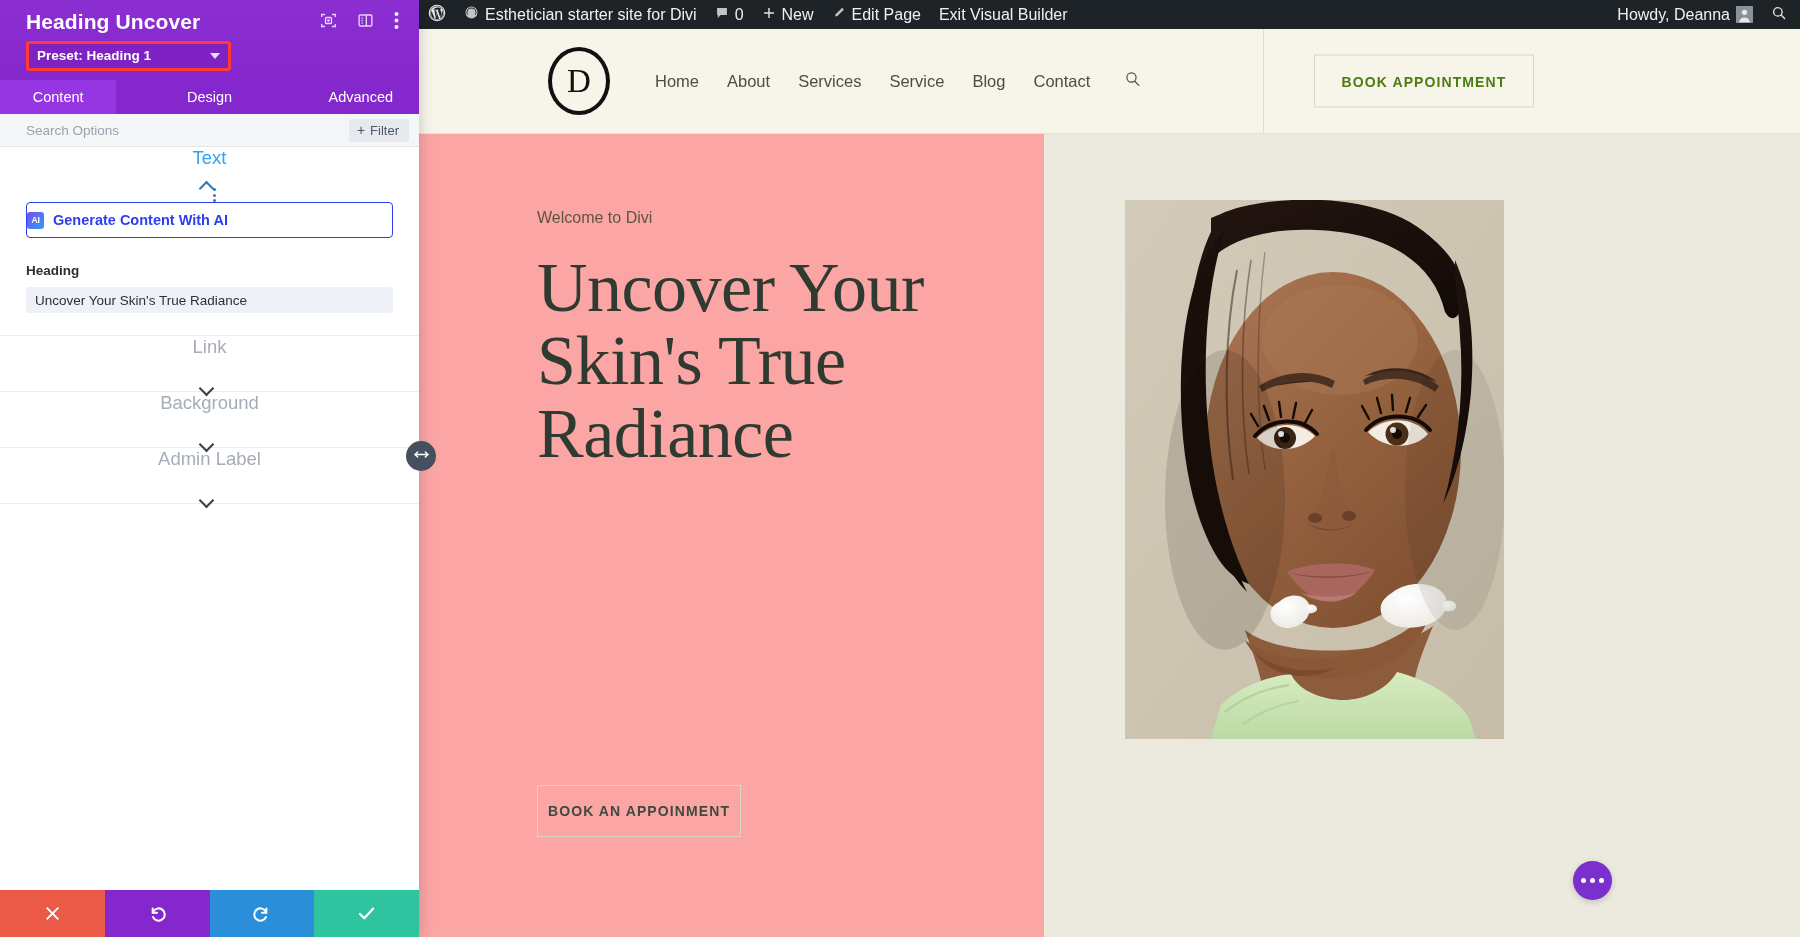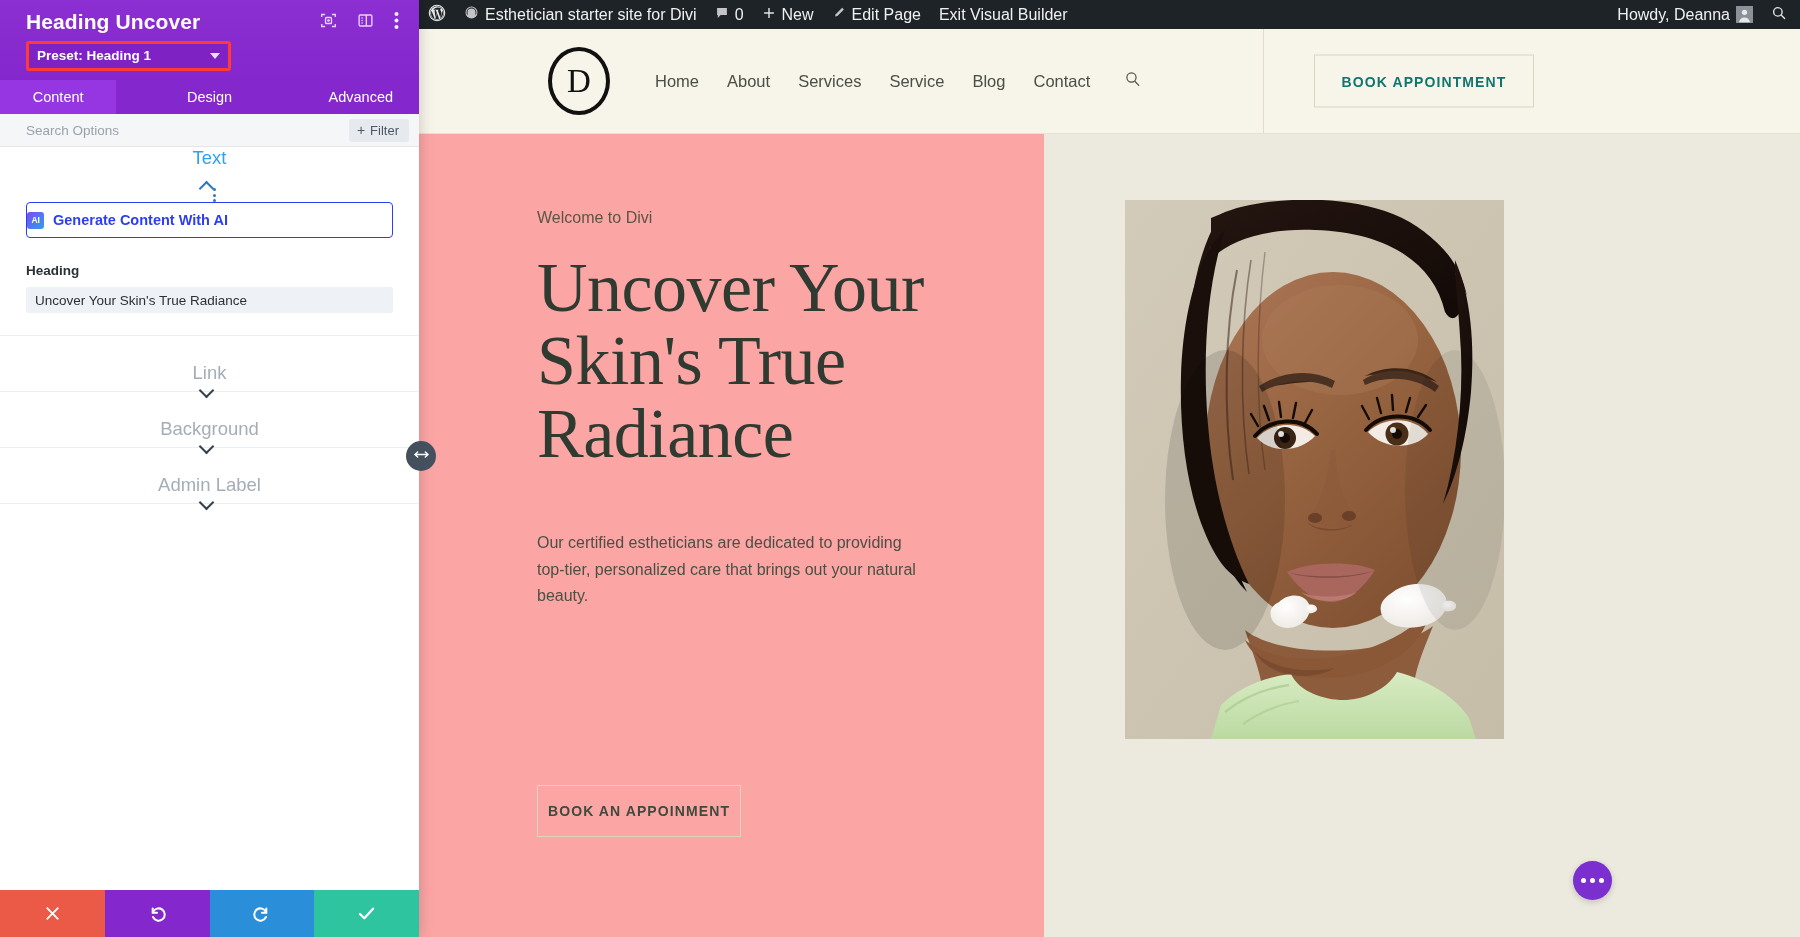--- a/index.html
+++ b/index.html
@@ -83,21 +83,21 @@
   .panel-body { flex: 1; overflow-y: auto; background: #fff; }
   .section {
     border-bottom: 1px solid #eceff1;
     padding: 0 26px;
   }
   .section-head {
     height: 55px; display: flex; align-items: center; cursor: pointer; flex-direction: column;
   }
   .section-title { flex: 1; font-size: 18.5px; }
   .section-title.open { color: #2ea3f2; }
-  .section-title.closed { color: #a5adb6; margin-top: 26px; }
+  .section-title.closed { color: #a5adb6; }
   .chev { width: 15px; height: 9px; position: relative; margin-right: 4px; }
   .chev::before {
     content: ""; position: absolute; left: 1px; top: 1px;
     width: 9px; height: 9px;
     border-right: 2.4px solid #35404a; border-bottom: 2.4px solid #35404a;
     transform: rotate(45deg);
   }
   .chev.up::before { transform: rotate(-135deg); top: 4px; border-color: #2e79b8; }
   .kebab { width: 16px; display: flex; flex-direction: column; align-items: center; gap: 2.5px; margin-left: 10px; cursor: pointer; }
   .kebab i { width: 3px; height: 3px; background: #2e79b8; border-radius: 50%; display: block; }
@@ -199,21 +199,21 @@
   .header-divider {
     position: absolute; left: 844px; top: 0; bottom: 0;
     width: 1px; background: #e0dccb;
   }
   .header-cta {
     position: absolute; left: 895px; top: 50%; transform: translateY(-50%);
     width: 220px; height: 53px;
     border: 1px solid #d9d5c3;
     display: flex; align-items: center; justify-content: center;
     font-size: 14px; font-weight: bold; letter-spacing: 1.1px;
-    color: #0f766e; cursor: pointer;
+    color: #4d7c0f; cursor: pointer;
   }
 
   .hero { display: flex; height: 803px; }
   .hero-left {
     width: 625px; background: #fca5a5;
     padding: 75px 0 0 118px;
     position: relative;
   }
   .eyebrow { font-size: 16px; color: #5d5445; }
   .hero-h1 {
@@ -349,21 +349,20 @@
         </span>
       </nav>
       <div class="header-divider"></div>
       <div class="header-cta">BOOK APPOINTMENT</div>
     </div>
 
     <div class="hero">
       <div class="hero-left">
         <div class="eyebrow">Welcome to Divi</div>
         <h1 class="hero-h1">Uncover Your Skin's True Radiance</h1>
-        <p class="hero-p">Our certified estheticians are dedicated to providing top-tier, personalized care that brings out your natural beauty.</p>
         <div class="hero-cta">BOOK AN APPOINMENT</div>
       </div>
       <div class="hero-right">
         <div class="hero-figure">
           <svg viewBox="0 0 379 539" preserveAspectRatio="xMidYMid slice" aria-hidden="true">
             <defs>
               <linearGradient id="bgwall" x1="0" y1="0" x2="1" y2="1">
                 <stop offset="0" stop-color="#d3cbb9"></stop>
                   <stop offset="1" stop-color="#c6bda9"></stop>
               </linearGradient>

